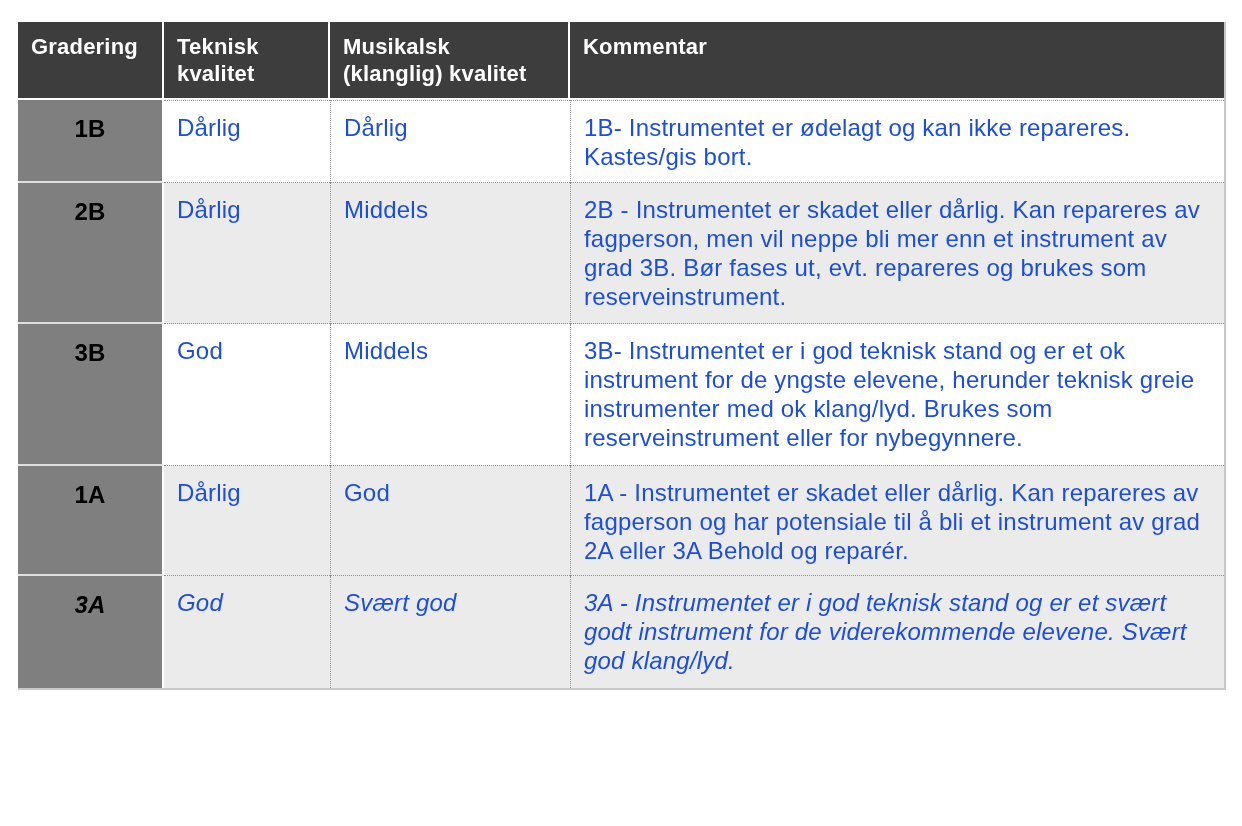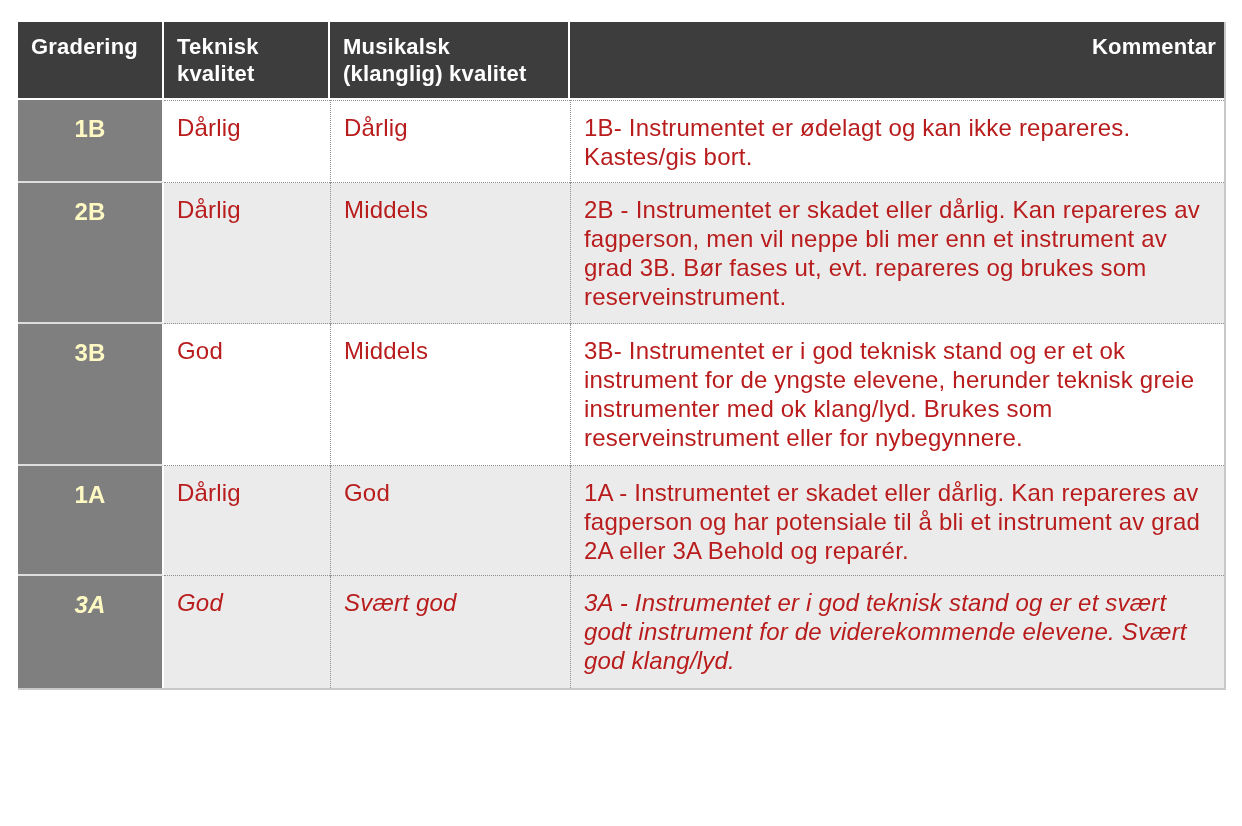--- a/index.html
+++ b/index.html
@@ -39,40 +39,40 @@
     font-size: 22px;
     line-height: 27px;
     text-align: left;
     vertical-align: top;
     padding: 11px 8px 8px 13px;
     border-right: 2px solid #ffffff;
     border-bottom: 2px solid #ffffff;
     white-space: pre-line;
     letter-spacing: 0.2px;
   }
-  th:last-child { border-right: none; text-align: right; }
+  th:last-child { border-right: none; }
 
   tr.hdr { height: 78px; }
   tr.r0 { height: 83px; }
   tr.r1 { height: 141px; }
   tr.r2 { height: 142px; border-radius: 19px; }
   tr.r3 { height: 110px; }
   tr.r4 { height: 111px; }
   tr.r5 { height: 112px; }
 
   td {
     vertical-align: top;
     font-size: 24px;
     line-height: 29px;
-    color: #b91c1c;
+    color: #1d4ed8;
     letter-spacing: 0.2px;
   }
   td.grade {
     background: #7f7f7f;
-    color: #fef9c3;
+    color: #000000;
     font-weight: bold;
     text-align: center;
     padding-top: 14px;
     border-right: 2px solid #ffffff;
     border-bottom: 2px solid #dedede;
   }
   td.body {
     padding: 12px 10px 8px 13px;
     border-bottom: 1px dotted #8f8f8f;
   }

